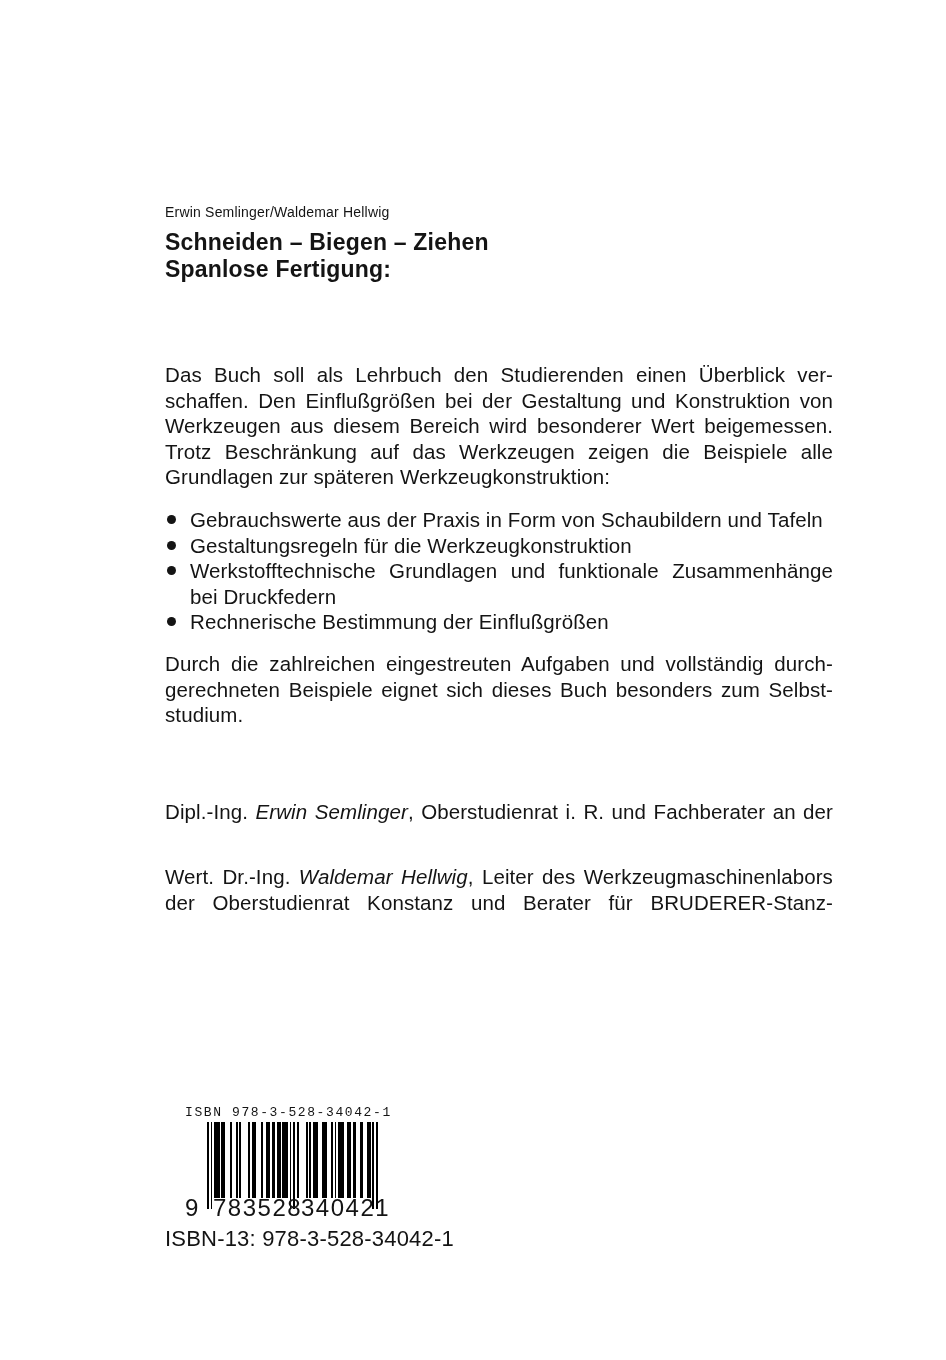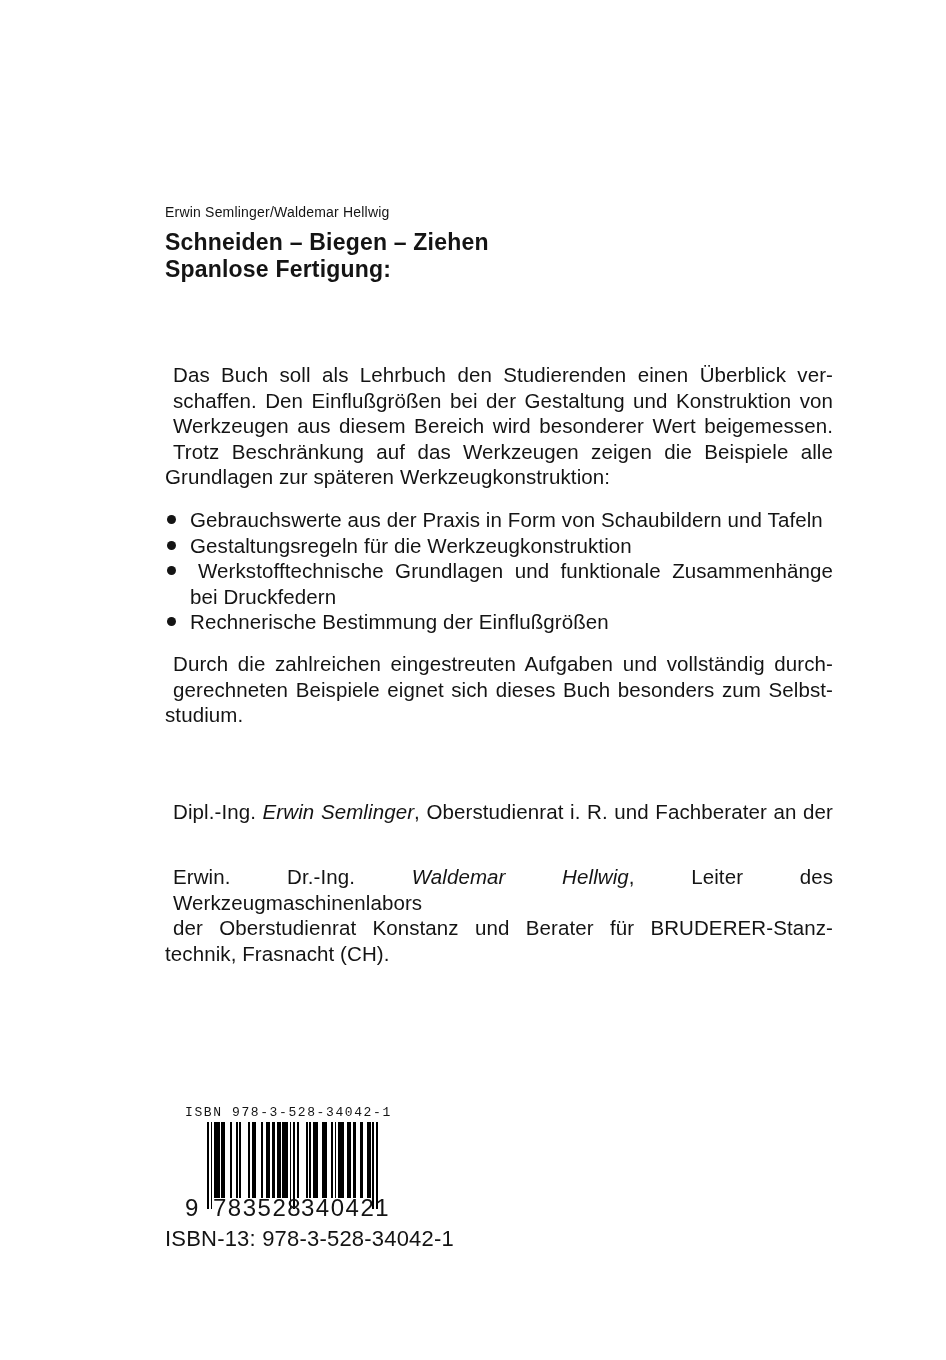--- a/index.html
+++ b/index.html
@@ -23,21 +23,21 @@
   }
   .title {
     left: 165px; top: 229px;
     font-size: 23px; font-weight: bold;
     line-height: 26.5px; letter-spacing: 0.2px;
   }
 
   
   .col { width: 668px; }
   .bodytext { font-size: 20.5px; line-height: 25.6px; letter-spacing: 0.1px; }
-  .jl { text-align: justify; text-align-last: justify; margin-left: 8px; }
+  .jl { text-align: justify; text-align-last: justify; }
   .ll { text-align: left; }
 
   .blurb { left: 165px; top: 362px; }
   .bullets { left: 165px; top: 507px; }
   .bullet-item { position: relative; padding-left: 25px; }
   .bullet-dot {
     position: absolute; left: 2px; top: 8px;
     width: 9px; height: 9px; border-radius: 50%;
     background: #141414;
   }
@@ -121,23 +121,22 @@
     <div class="jl">Durch die zahlreichen eingestreuten Aufgaben und vollständig durch-</div>
     <div class="jl">gerechneten Beispiele eignet sich dieses Buch besonders zum Selbst-</div>
     <div class="ll">studium.</div>
   </div>
 
   <div class="abs col bodytext bio bio1">
     <div class="jl"><span>Dipl.-Ing. </span><span class="name">Erwin Semlinger</span><span>, Oberstudienrat i. R. und Fachberater an der</span></div>
   </div>
 
   <div class="abs col bodytext bio bio2">
-    <div class="jl"><span>Erwin. Dr.-Ing. </span><span class="name">Waldemar Hellwig</span><span>, Leiter des Werkzeugmaschinenlabors</span></div>
+    <div class="jl"><span>Wert. Dr.-Ing. </span><span class="name">Waldemar Hellwig</span><span>, Leiter des Werkzeugmaschinenlabors</span></div>
     <div class="jl">der Oberstudienrat Konstanz und Berater für BRUDERER-Stanz-</div>
-    <div class="ll">technik, Frasnacht (CH).</div>
   </div>
 
   <div class="abs barcode-block">
     <div class="isbn-top">ISBN 978-3-528-34042-1</div>
     <div class="bars">
         <div class="bar on guard" style="background: rgb(0, 0, 0);"></div>
         <div class="bar guard"></div>
         <div class="bar on guard" style="background: rgb(0, 0, 0);"></div>
         <div class="bar"></div>
         <div class="bar on" style="background: rgb(0, 0, 0);"></div>

